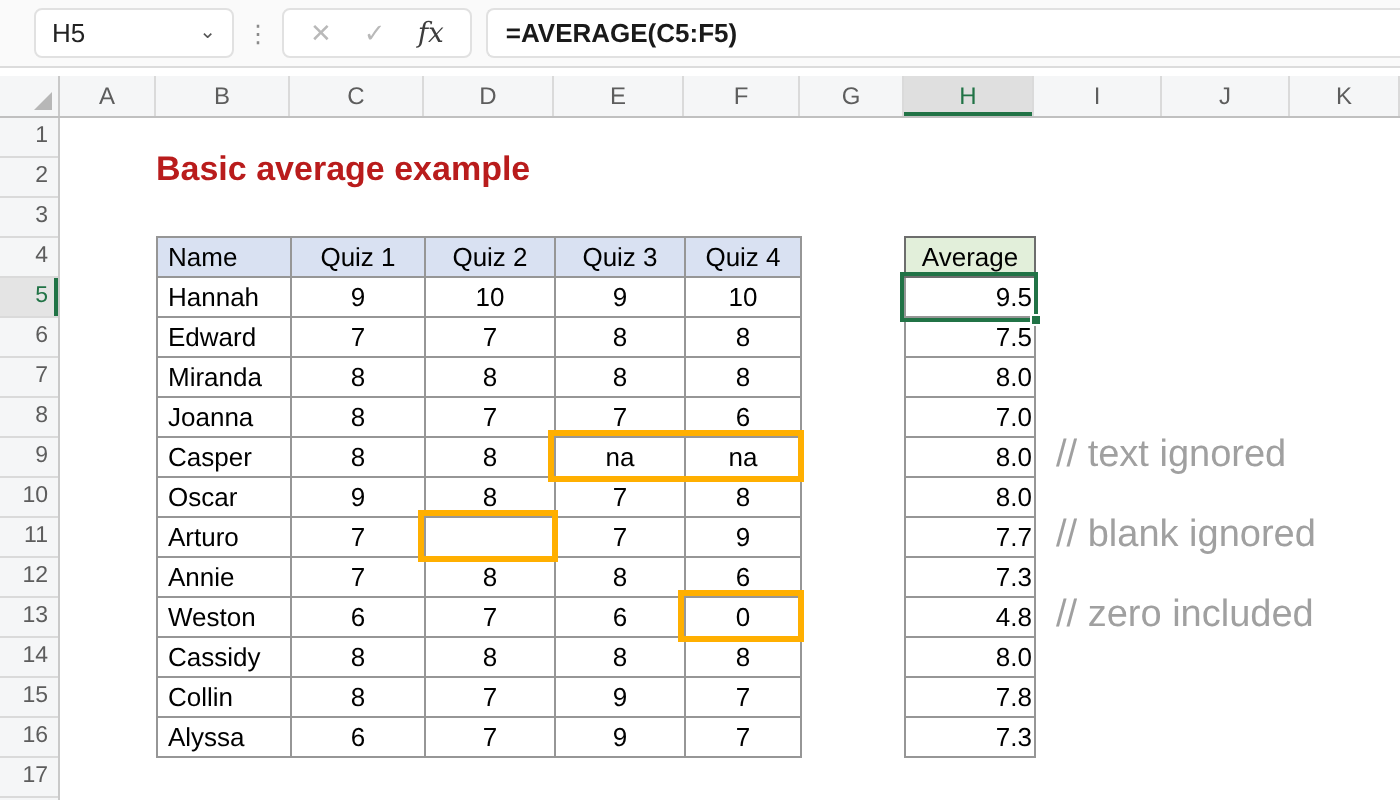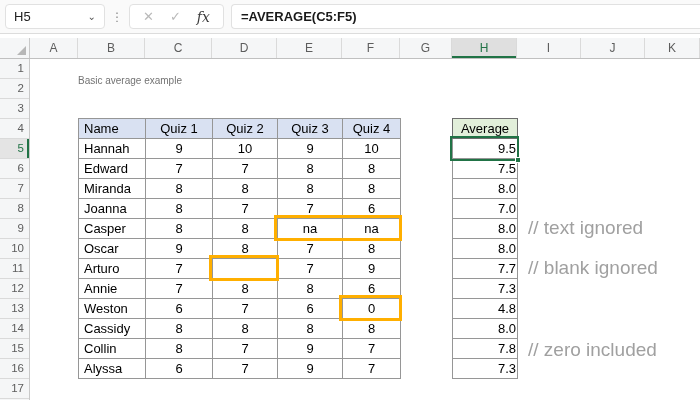--- a/index.html
+++ b/index.html
@@ -3,21 +3,21 @@
 <meta charset="utf-8">
 <style>
   * { box-sizing: border-box; margin: 0; padding: 0; }
   html, body { width: 700px; height: 400px; overflow: hidden; }
   body { font-family: "Liberation Sans", sans-serif; background: #fff; }
 
   .app { width: 700px; height: 400px; display: flex; flex-direction: column; }
 
   
   .topchrome { height: 34px; background: #fafafa; border-bottom: 1px solid #dcdcdc;
-               display: flex; align-items: center; padding-left: 5px; }
+               display: flex; align-items: center; padding-left: 17px; }
   .namebox { width: 100px; height: 25px; background: #fff; border: 1px solid #e1e1e1;
              border-radius: 4px; display: flex; align-items: center;
              justify-content: space-between; padding: 0 8px; font-size: 13px; color: #222; }
   .namebox .chev { font-size: 10px; color: #555; line-height: 10px; }
   .dots { color: #8a8a8a; font-size: 12px; margin: 0 6px; letter-spacing: 0; }
   .btngroup { height: 25px; background: #fff; border: 1px solid #e1e1e1; border-radius: 4px;
               display: flex; align-items: center; gap: 16px; padding: 0 13px; }
   .ic-x, .ic-ok { color: #b9b9b9; font-size: 13px; }
   .ic-fx { font-family: "DejaVu Serif", serif; font-style: italic; font-size: 14px; color: #3d3d3d; }
   .finput { flex: 1; height: 25px; background: #fff; border: 1px solid #e1e1e1;
@@ -35,21 +35,21 @@
   .colhdr.sel { background: #dfdfdf; color: var(--accent); box-shadow: inset 0 -2px 0 var(--accent); }
 
   
   .body-area { flex: 1; display: flex; background: #fff; overflow: hidden; }
   .rowhdrs { width: 30px; background: #f5f6f7; border-right: 1px solid #c9c9c9; }
   .rowhdr { height: 20px; font-size: 11.5px; color: #5d5d5d; text-align: right;
             padding-right: 5px; line-height: 19px; border-bottom: 1px solid #dadada; }
   .rowhdr.sel { background: #e4e4e4; color: var(--accent); box-shadow: inset -2px 0 0 var(--accent); }
 
   .sheet { position: relative; flex: 1; background: #fff; overflow: hidden; }
-  .title { position: absolute; left: 48px; top: 16px; font-size: 10px; font-weight: 400; color: #737373; }
+  .title { position: absolute; left: 48px; top: 16px; font-size: 17px; font-weight: 700; color: #b91c1c; }
 
   table { border-collapse: collapse; table-layout: fixed; position: absolute; }
   td, th { border: 1px solid #969696; height: 20px; font-size: 13px; font-weight: 400;
            color: #000; padding: 0; line-height: 19px; overflow: hidden; white-space: nowrap; }
   .maintbl { left: 48px; top: 59px; }
   .maintbl th { background: var(--hdr-blue); text-align: center; }
   .maintbl th.h-name { text-align: left; padding-left: 5px; }
   .maintbl td.c-name { text-align: left; padding-left: 5px; }
   .maintbl td.c-score { text-align: center; }
   .avgtbl { left: 422px; top: 59px; }
@@ -287,17 +287,17 @@
       <div class="hlbox" style="left:179px; top:196px; width:70px;  height:26px;"></div>
       <div class="hlbox" style="left:309px; top:236px; width:63px;  height:26px;"></div>
 
       <div class="selbox">
         <div class="fillhandle"></div>
       </div>
 
       <div id="notes">
           <div class="note" style="top: 159px;">// text ignored</div>
           <div class="note" style="top: 199px;">// blank ignored</div>
-          <div class="note" style="top: 239px; margin-top: 42px;">// zero included</div>
+          <div class="note" style="top: 239px;">// zero included</div>
         </div>
     </div>
   </div>
 </div>
 
 </body></html>

